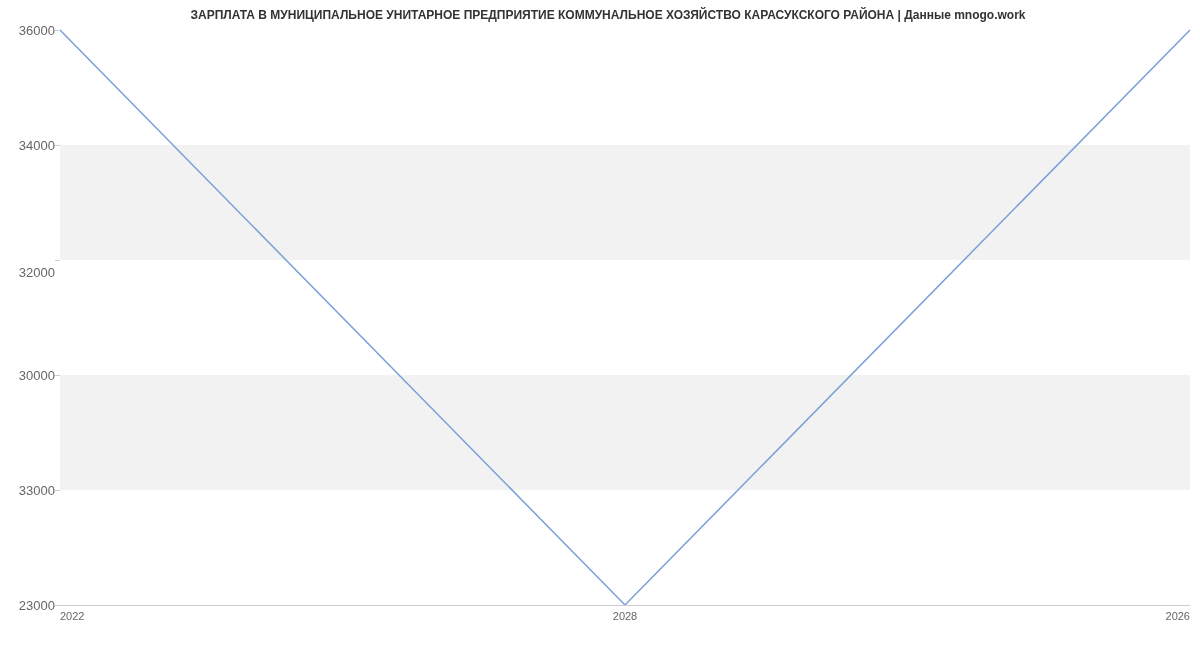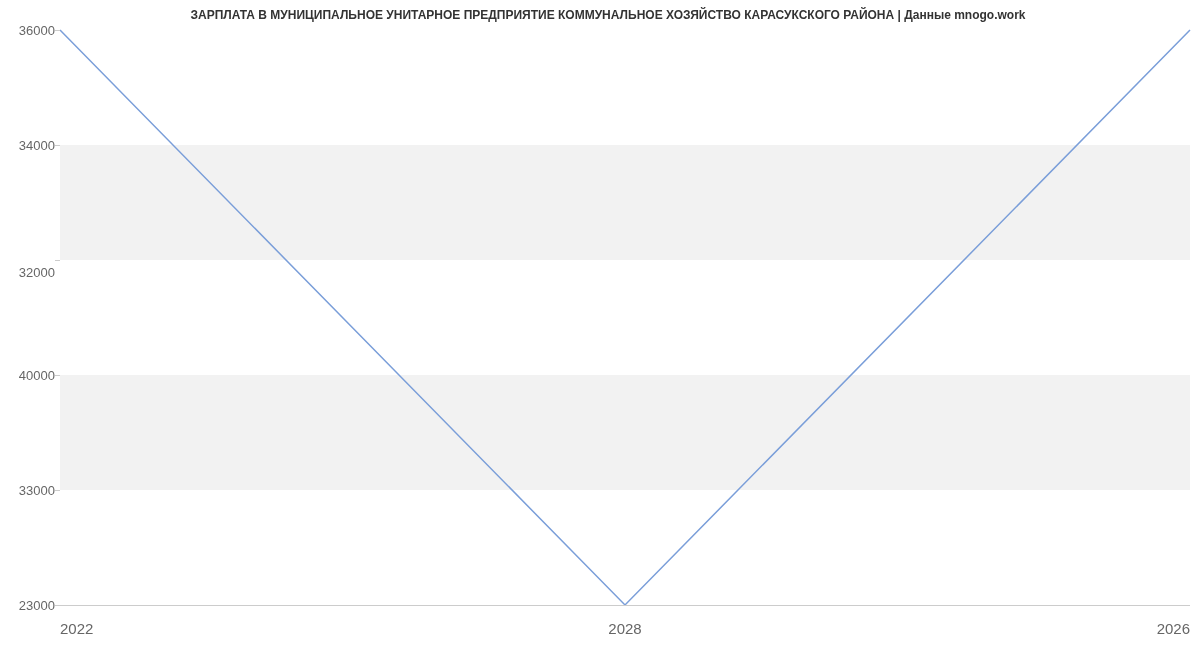--- a/index.html
+++ b/index.html
@@ -49,24 +49,23 @@
       position: absolute;
       right: 1145px;
       font-size: 13px;
       color: #666666;
       transform: translateY(-50%);
       text-align: left;
     }
     .x-tick-label {
       position: absolute;
       top: 610px;
-      font-size: 15px;
+      font-size: 11px;
       color: #666666;
       transform: translateX(-50%);
-      margin-top: 10px;
     }
     .axis-line {
       position: absolute;
       background: #cccccc;
     }
     .y-tick-mark {
       position: absolute;
       width: 5px;
       height: 1px;
       background: #cccccc;
@@ -98,21 +97,21 @@
     <svg class="line-svg" viewBox="0 0 1130 575" preserveAspectRatio="none">
       <polyline class="data-line" points="0,0 565,575 1130,0" style="stroke: rgb(122, 158, 217);"></polyline>
     </svg>
   </div>
 
   <div id="y-ticks">
       <div class="y-tick-label" style="top: 605px;">23000</div>
       <div class="y-tick-mark" style="left: 55px; top: 605px;"></div>
       <div class="y-tick-label" style="top: 490px;">33000</div>
       <div class="y-tick-mark" style="left: 55px; top: 490px;"></div>
-      <div class="y-tick-label" style="top: 375px;">40000</div>
+      <div class="y-tick-label" style="top: 375px;">30000</div>
       <div class="y-tick-mark" style="left: 55px; top: 375px;"></div>
       <div class="y-tick-label" style="top: 260px; margin-top: 12px;">32000</div>
       <div class="y-tick-mark" style="left: 55px; top: 260px;"></div>
       <div class="y-tick-label" style="top: 145px;">34000</div>
       <div class="y-tick-mark" style="left: 55px; top: 145px;"></div>
       <div class="y-tick-label" style="top: 30px;">36000</div>
       <div class="y-tick-mark" style="left: 55px; top: 30px;"></div>
     </div>
 
   <div id="x-ticks">

